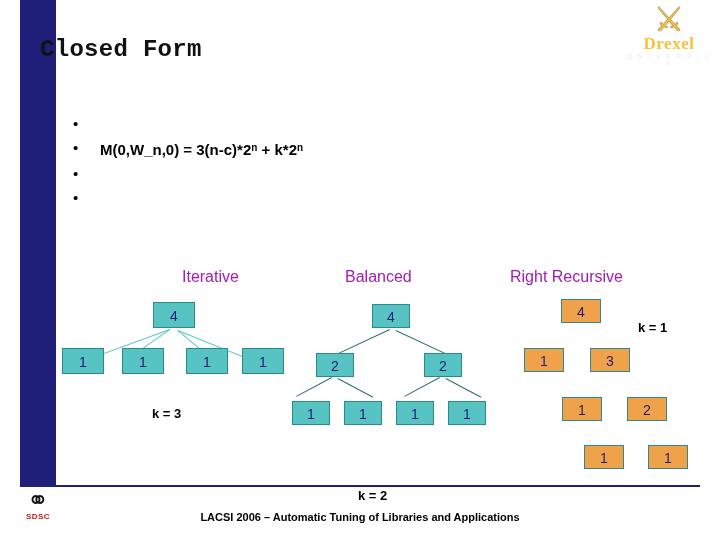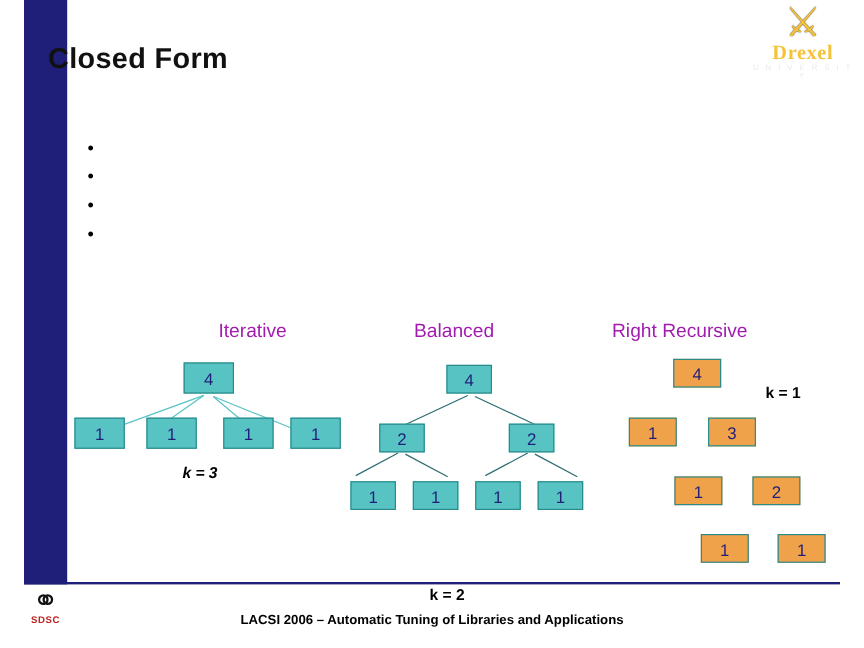--- a/index.html
+++ b/index.html
@@ -12,21 +12,21 @@
   .left-bar{position:absolute;left:20px;top:0;width:36px;height:487px;background:#1f1f7a;}
   .bottom-rule{position:absolute;left:20px;top:485px;width:680px;height:2px;background:#1f1f7a;}
 
   
   .logo{position:absolute;right:8px;top:2px;width:86px;height:62px;text-align:center;}
   .logo .crest{font-size:34px;color:#f5c23a;line-height:34px;text-shadow:0 0 1px #000;}
   .logo .name{font-family:"Liberation Serif", serif;font-size:17px;font-weight:bold;color:#f5c23a;line-height:16px;letter-spacing:0.5px;}
   .logo .uni{font-size:6.5px;color:#e9e9ef;letter-spacing:2px;margin-top:1px;}
 
   
-  .title{position:absolute;left:40px;top:36px;font-size:24px;font-weight:bold;color:#111111;letter-spacing:0.3px;}
+  .title{position:absolute;left:40px;top:36px;font-size:24px;font-weight:bold;color:#111111;letter-spacing:0.3px;font-family:Liberation Mono, monospace;}
 
   
   .bullets{position:absolute;left:68px;top:113px;width:620px;}
   .bullet-row{display:flex;align-items:flex-start;margin-bottom:2px;}
   .bullet-dot{width:32px;font-size:15px;line-height:22px;color:#000;text-align:left;padding-left:5px;box-sizing:border-box;}
   .bullet-text{font-size:15px;font-weight:bold;line-height:22px;color:#000;white-space:nowrap;}
   .sub{font-size:10px;vertical-align:-2px;}
   .sup{font-size:10px;vertical-align:4px;}
   .otimes{font-size:15px;}
 
@@ -41,21 +41,21 @@
         border:1px solid #2b8a8a;}
   .node.teal{background:#58c3c3;}
   .node.orange{background:#f0a24a;color:#1f1f7a;}
 
   
   .line{position:absolute;background:#58c3c3;height:1px;transform-origin:0 0;}
   .line.dark{background:#2b6d6d;}
 
   
   .klabel{position:absolute;font-size:13px;font-weight:bold;color:#000;text-align:right;}
-  #k3{left:152px;top:386px;font-style:italic;}
+  #k3{left:152px;top:406px;}
   #k2{left:358px;top:456px;margin-top:32px;}
   #k1{left:638px;top:320px;}
 
   
   .footer{position:absolute;left:0;top:511px;width:720px;text-align:center;font-size:11px;font-weight:bold;color:#000;}
 
   
   .blogo{position:absolute;left:8px;top:488px;width:60px;height:46px;}
   .blogo .swirl{font-size:26px;color:#111;line-height:24px;text-align:center;}
   .blogo .txt{font-size:8px;font-weight:bold;color:#c02020;text-align:center;letter-spacing:0.5px;}
@@ -73,20 +73,21 @@
 </div>
 
 <div class="title">Closed Form</div>
 
 <div class="bullets">
   <div class="bullet-row">
     <div class="bullet-dot">•</div>
   </div>
   <div class="bullet-row">
     <div class="bullet-dot">•</div>
+    <div class="bullet-text">M(0,W_n,0) = 3(n-c)*2<span class="sup">n</span> + k*2<span class="sup">n</span></div>
   </div>
   <div class="bullet-row">
     <div class="bullet-dot">•</div>
   </div>
   <div class="bullet-row">
     <div class="bullet-dot">•</div>
   </div>
 </div>
 
 <div class="col-head" id="head-iterative">Iterative</div>

